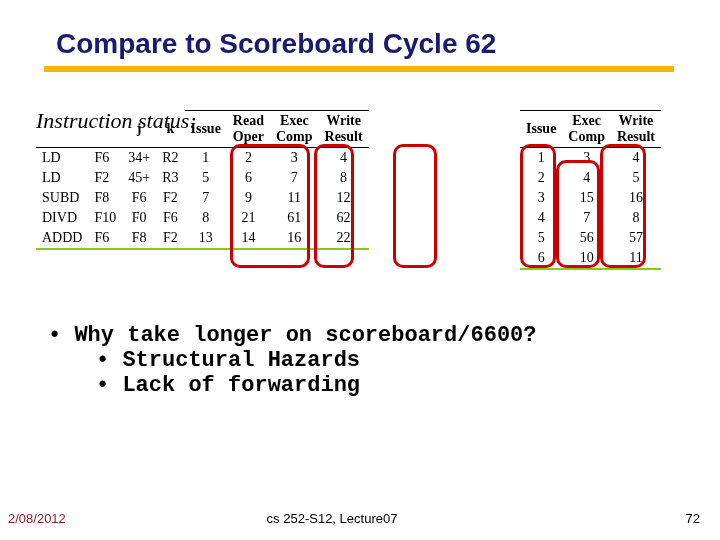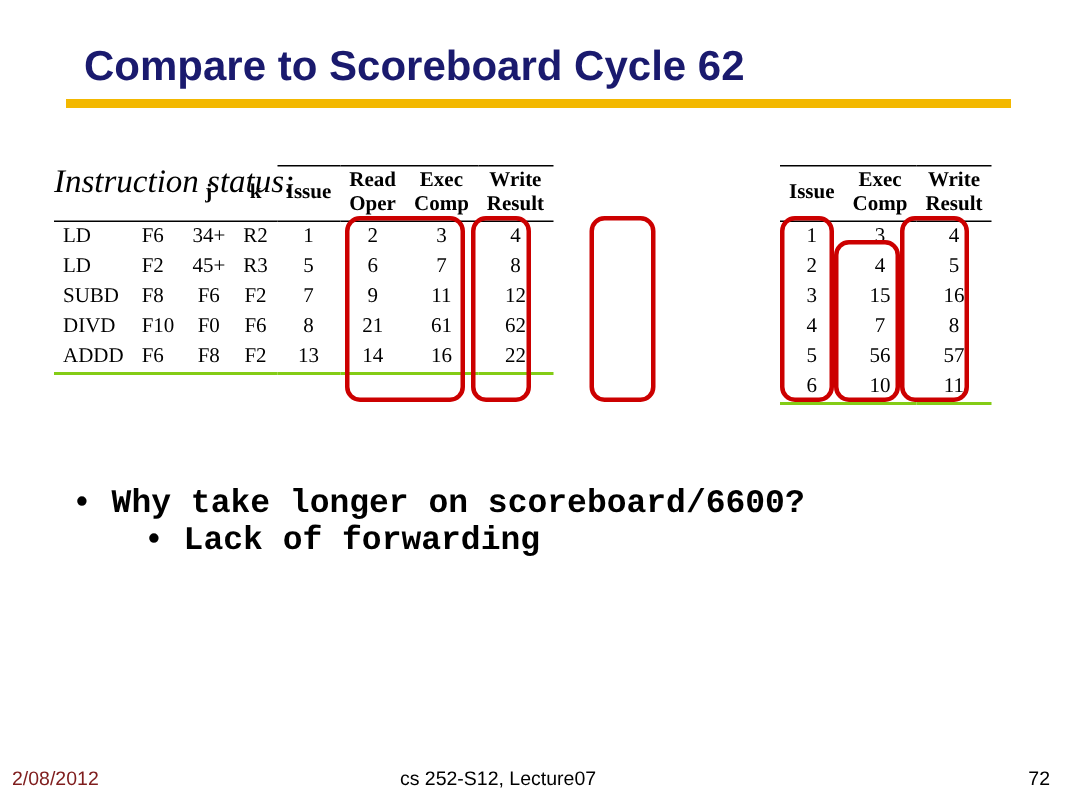--- a/index.html
+++ b/index.html
@@ -224,18 +224,19 @@
 <div class="ring" style="top:144px; left:230px; width:74px; height:118px;"></div>
 <div class="ring" style="top:144px; left:314px; width:34px; height:118px;"></div>
 <div class="ring" style="top:144px; left:393px; width:38px; height:118px;"></div>
 
 <div class="ring" style="top:144px; left:520px; width:30px; height:118px;"></div>
 <div class="ring" style="top:160px; left:556px; width:38px; height:102px;"></div>
 <div class="ring" style="top:144px; left:600px; width:40px; height:118px;"></div>
 
 <div class="bullets">
   <div>• <span>Why take longer on scoreboard/6600?</span></div>
+  <div class="sub">• <span>Structural Hazards</span></div>
   <div class="sub">• <span>Lack of forwarding</span></div>
 </div>
 
 <div class="footer-left">2/08/2012</div>
 <div class="footer-center">cs 252-S12, Lecture07</div>
 <div class="footer-right">72</div>
 
 </body></html>

